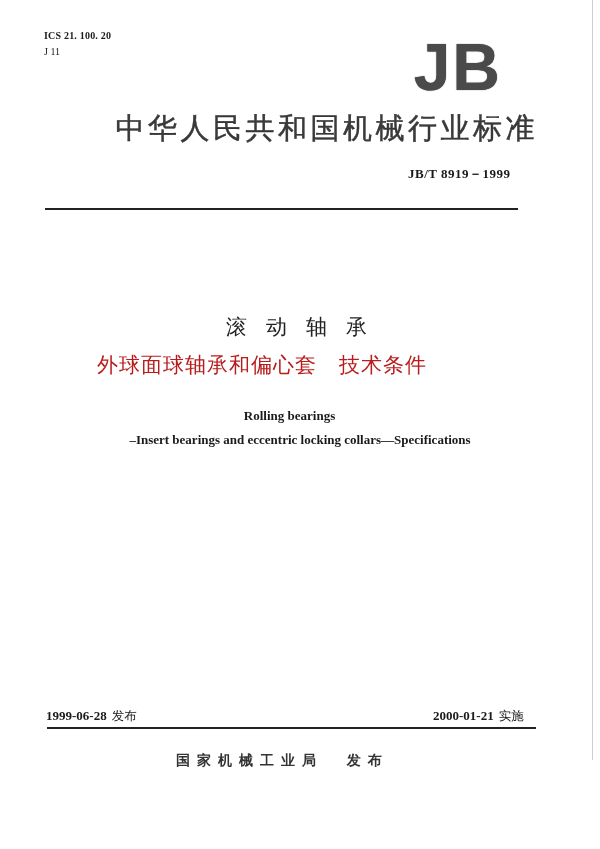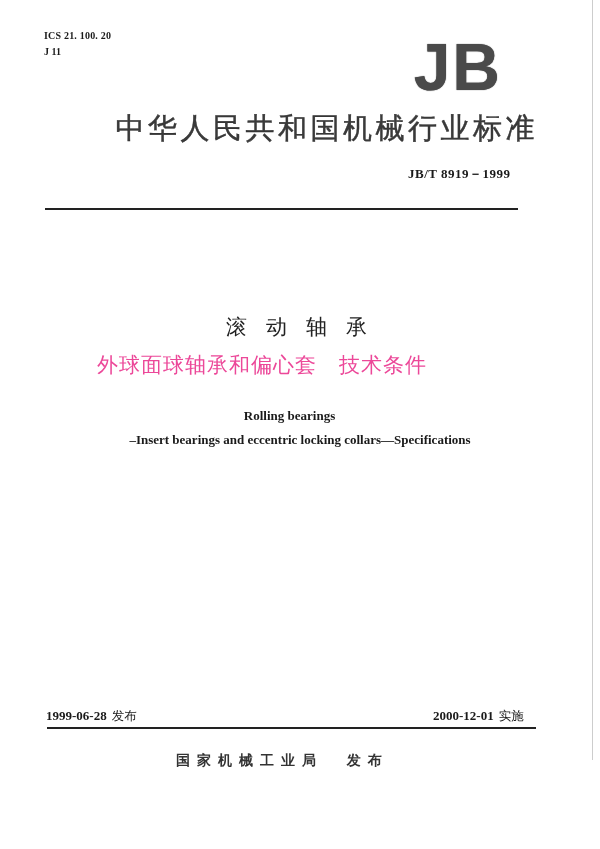--- a/index.html
+++ b/index.html
@@ -2,21 +2,21 @@
 <html><head>
   <meta charset="utf-8">
   <style>
     html, body { margin: 0; padding: 0; background: #ffffff; }
     body {
       width: 600px; height: 849px; position: relative; overflow: hidden;
       font-family: "Liberation Serif", "DejaVu Serif", serif; color: #1a1a1a;
     }
     .abs { position: absolute; text-align: right; }
     .ics { left: 44px; top: 30px; font-size: 10px; font-weight: bold; letter-spacing: 0.2px; }
-    .class-code { left: 44px; top: 46px; font-size: 10px; font-weight: bold; }
+    .class-code { left: 44px; top: 46px; font-size: 10px; font-weight: normal; }
     .jb-logo {
       left: 392px; top: 29px; width: 110px; height: 60px;
       font-family: "Liberation Sans", "DejaVu Sans", sans-serif;
       font-weight: bold; font-size: 66px; line-height: 60px; color: #4a4a4a;
       letter-spacing: 2px;
       text-shadow: 0 0 1px #333;
       margin-top: 8px;
     }
     .org-title {
       left: 58px; top: 110px; width: 480px;
@@ -28,21 +28,21 @@
       left: 408px; top: 165px; font-size: 13px; font-weight: bold; letter-spacing: 0.5px;
     }
     .rule-top { left: 45px; top: 208px; width: 473px; height: 2px; background: #222; }
     .title-cn-1 {
       left: 0; width: 600px; top: 313px; text-align: center;
       font-family: "DejaVu Sans", sans-serif; font-size: 21px; letter-spacing: 19px;
       color: #222; padding-left: 6px;
     }
     .title-cn-2 {
       left: 0; width: 524px; top: 351px; text-align: center;
-      font-family: "DejaVu Sans", sans-serif; font-size: 21px; letter-spacing: 1px; color: #ec4899;
+      font-family: "DejaVu Sans", sans-serif; font-size: 21px; letter-spacing: 1px; color: #b91c1c;
       white-space: pre;
     }
     .title-en-1 {
       left: 0; width: 579px; top: 408px; text-align: center;
       font-size: 13px; font-weight: bold;
     }
     .title-en-2 {
       left: 0; width: 600px; top: 432px; text-align: center;
       font-size: 13px; font-weight: bold;
     }
@@ -72,17 +72,17 @@
 
 <div class="abs title-cn-1">滚动轴承</div>
 <div class="abs title-cn-2">外球面球轴承和偏心套　技术条件</div>
 <div class="abs title-en-1">Rolling bearings</div>
 <div class="abs title-en-2">–Insert bearings and eccentric locking collars—Specifications</div>
 
 <div class="abs issue-date">
   <span>1999-06-28</span><span class="date-suffix">发布</span>
 </div>
 <div class="abs impl-date">
-  <span>2000-12-01</span><span class="date-suffix">实施</span>
+  <span>2000-01-21</span><span class="date-suffix">实施</span>
 </div>
 <div class="abs rule-bottom"></div>
 
 <div class="abs issuer">国家机械工业局  发布</div>
 
 </body></html>

